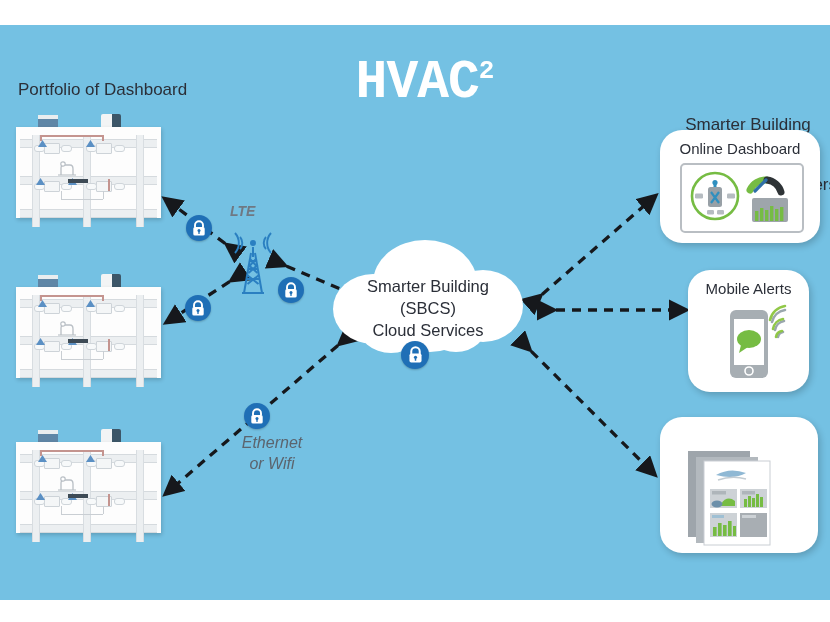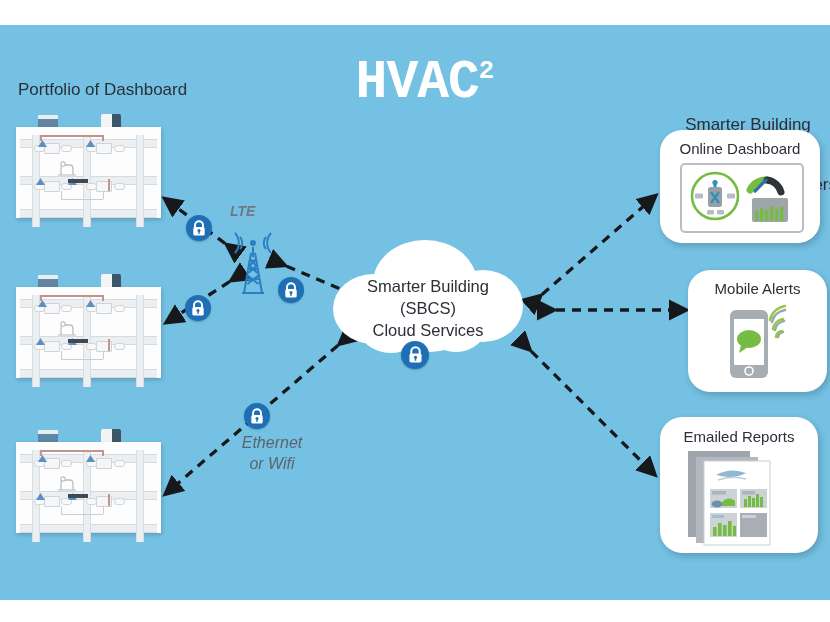--- a/index.html
+++ b/index.html
@@ -388,21 +388,21 @@
               <rect x="78" y="43" width="3.4" height="13"></rect>
             <rect x="83" y="45" width="3.4" height="11"></rect>
               <rect x="88" y="41" width="3.4" height="15"></rect>
             <rect x="93" y="44" width="3.4" height="12"></rect>
               <rect x="98" y="42" width="3.4" height="14"></rect>
           </g>
         </svg>
       </div>
     </div>
 
-    <div class="card" style="left:688px;top:245px;width:139px;height:122px;">
+    <div class="card" style="left:688px;top:245px;width:121px;height:122px;">
       <div class="card-title" style="top:10px;">Mobile Alerts</div>
       <div style="position:absolute;left:26px;top:28px;">
         <svg width="92" height="86" viewBox="0 0 92 86">
           <g stroke="#9aa7ad" stroke-width="2.6" fill="none" stroke-linecap="round">
             <path d="M58 24 a16 16 0 0 1 13 -12"></path>
             <path d="M61 32 a11 11 0 0 1 9 -9"></path>
             <path d="M64 39 a6 6 0 0 1 5 -5"></path>
           </g>
           <g stroke="#8cc63f" stroke-width="2.6" fill="none" stroke-linecap="round" opacity="0.95">
             <path d="M56 22 a18 18 0 0 1 15 -14"></path>
@@ -412,21 +412,20 @@
           <rect x="16" y="12" width="38" height="68" rx="6" fill="#a7aeb3"></rect>
           <rect x="20" y="21" width="30" height="46" fill="#ffffff"></rect>
           <circle cx="35" cy="73" r="4" fill="none" stroke="#ffffff" stroke-width="1.6"></circle>
           <ellipse cx="35" cy="41" rx="12" ry="9" fill="#76bc43"></ellipse>
           <path d="M27 47 L25 55 L34 49 Z" fill="#76bc43"></path>
         </svg>
       </div>
     </div>
 
     <div class="card" style="left:660px;top:392px;width:158px;height:136px;">
-      <div class="card-title" style="top:11px;">Emailed Reports</div>
       <div style="position:absolute;left:28px;top:32px;">
         <svg width="110" height="98" viewBox="0 0 110 98">
           <rect x="0" y="2" width="62" height="86" fill="#9ea5ab"></rect>
           <rect x="8" y="8" width="62" height="86" fill="#b3b9be"></rect>
           <rect x="16" y="12" width="66" height="84" fill="#ffffff" stroke="#c9ced3" stroke-width="1"></rect>
           <path d="M28 26 q14 -8 30 -2 q-12 7 -30 2 Z" fill="#8fb8d4"></path>
           <path d="M30 31 q14 -5 28 -1" stroke="#c3ccd2" stroke-width="1.4" fill="none"></path>
           <rect x="22" y="40" width="27" height="19" fill="#cdd2d6"></rect>
           <rect x="24" y="42" width="14" height="3.5" fill="#aeb5ba"></rect>
           <path d="M33 55 q6 -9 14 -3 L47 57 L33 57 Z" fill="#76bc43"></path>

